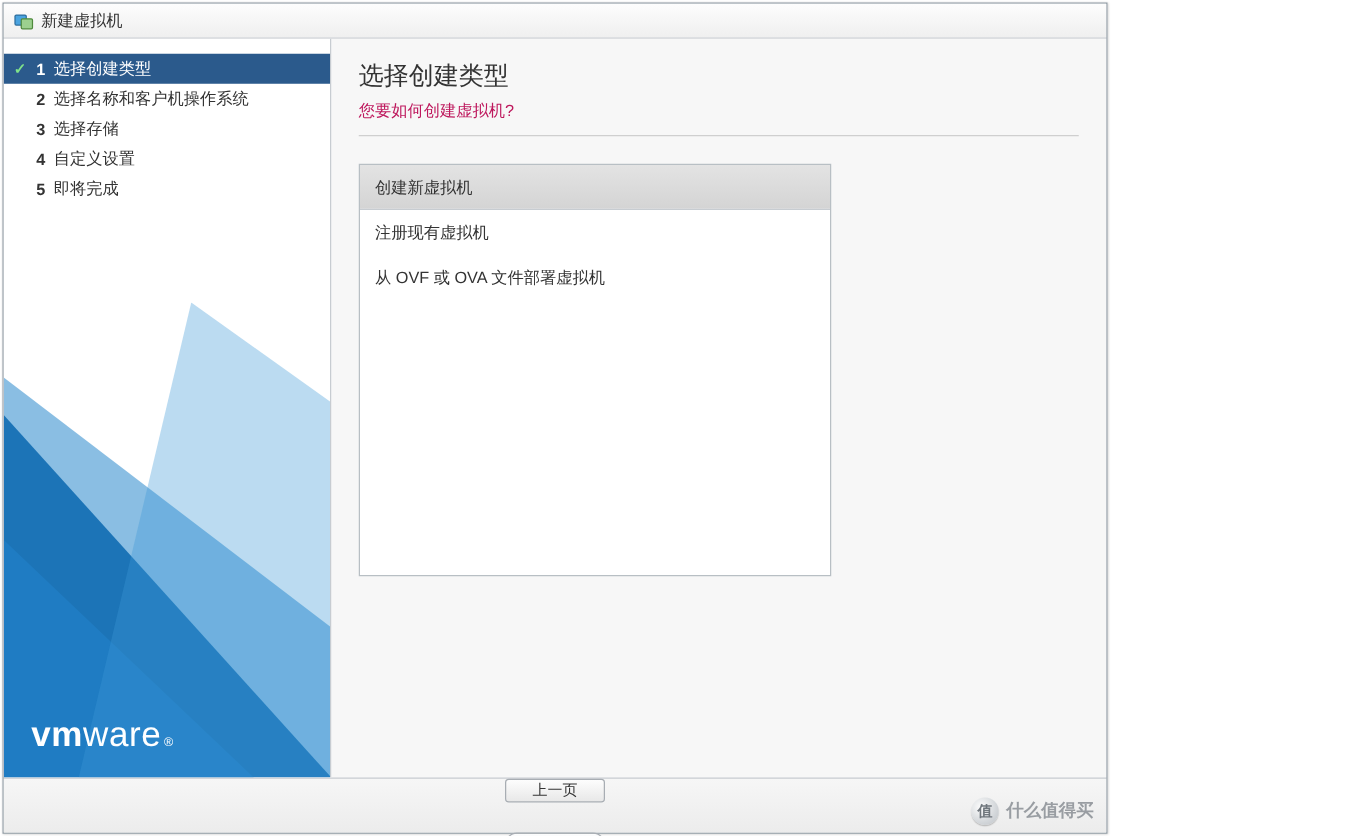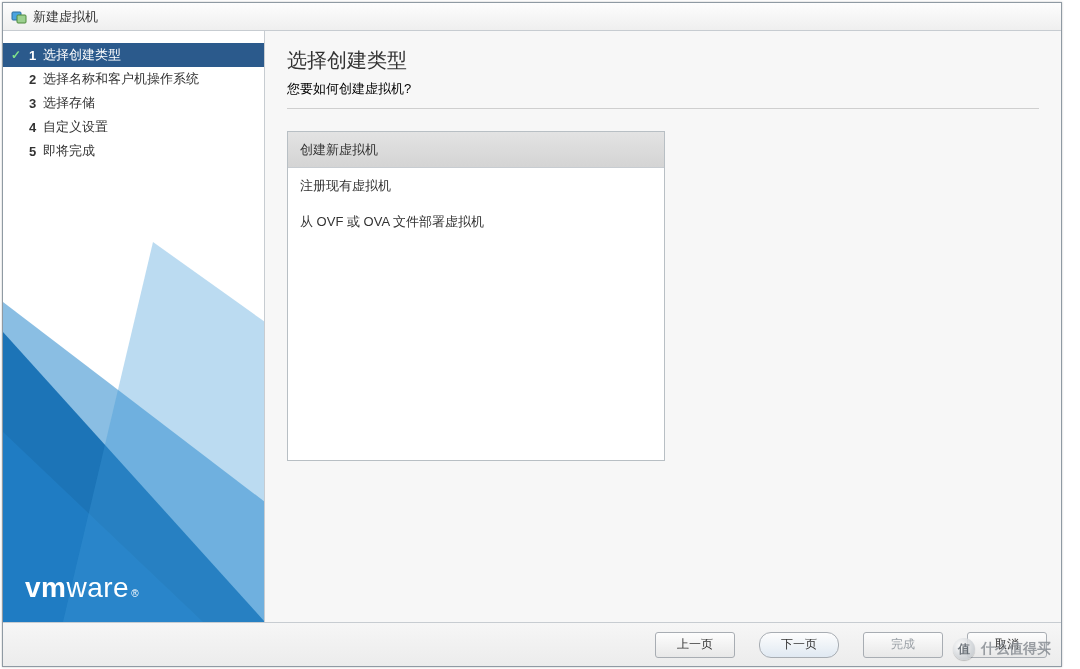--- a/index.html
+++ b/index.html
@@ -1,18 +1,18 @@
 <!DOCTYPE html>
 <html><head>
 <meta charset="utf-8">
 <style>
   * { box-sizing: border-box; margin: 0; padding: 0; }
   html, body { width: 1080px; height: 669px; font-family: "Microsoft YaHei", Arial, sans-serif; font-size: 13px; color: #333; background: #fff; overflow: hidden; }
   .dialog {
-    width: 1060px; height: 665px; margin: 2px; border: 1px solid #8f9aa3;
+    width: 884px; height: 665px; margin: 2px; border: 1px solid #8f9aa3;
     background: #f7f7f7; display: flex; flex-direction: column; position: relative;
     box-shadow: 0 0 2px rgba(0,0,0,.25);
   }
   .titlebar {
     height: 28px; background: linear-gradient(#fdfdfd,#efefef);
     border-bottom: 1px solid #c7ccd1; display: flex; align-items: center; padding: 0 8px; gap: 6px;
     font-size: 13px; color: #333;
   }
   .titlebar svg { flex: 0 0 auto; }
   .body { flex: 1; display: flex; min-height: 0; }
@@ -39,37 +39,37 @@
   .vmware-logo {
     position: absolute; left: 22px; bottom: 18px; color: #fff; font-size: 28px; 
     letter-spacing: .5px; display: flex; align-items: baseline;
   }
   .vmware-logo .vm { font-weight: 700; text-align: right; }
   .vmware-logo .ware { font-weight: 300; }
   .vmware-logo sup { font-size: 10px; margin-left: 2px; }
 
   .main { flex: 1; padding: 16px 22px 12px 22px; display: flex; flex-direction: column; background: #f7f7f7; }
   .main h1 { font-size: 20px; font-weight: 400; color: #333; margin-bottom: 6px; }
-  .main .subtitle { font-size: 13px; color: #000000; padding-bottom: 10px; border-bottom: 1px solid #cfcfcf; }
+  .main .subtitle { font-size: 13px; color: #be185d; padding-bottom: 10px; border-bottom: 1px solid #cfcfcf; }
   .content-row { display: flex; gap: 39px; margin-top: 22px; flex: 1; min-height: 0; }
   .options-box {
     width: 378px; height: 330px; border: 1px solid #b8bfc4; background: #fff;
   }
   .options-box .opt {
     padding: 0 12px; height: 36px; display: flex; align-items: center; font-size: 13px;
     border-bottom: 0; cursor: default;
   }
   .options-box .opt.selected {
     background: linear-gradient(#e3e3e3,#d4d4d4); border-bottom: 1px solid #c7ccd1;
   }
   .desc { flex: 1; font-size: 13px; color: #333; line-height: 1.7; padding-top: 0; }
 
   .footer {
     height: 44px; border-top: 1px solid #c7ccd1; background: linear-gradient(#f6f6f6,#ececec);
-    display: flex; align-items: center; justify-content: flex-end; padding: 0 14px; gap: 24px;
+    display: flex; align-items: center; justify-content: space-between; padding: 0 14px; gap: 24px; flex-direction: column;
   }
   .btn {
     min-width: 80px; height: 26px; border: 1px solid #a8adb3; border-radius: 3px;
     background: linear-gradient(#fdfdfd,#e8e8e8); font-size: 12px; color: #333;
     display: inline-flex; align-items: center; justify-content: center; padding: 0 14px;
     cursor: default;
   }
   .btn.primary { background: linear-gradient(#fdfdfd,#e0e9f2); border-radius: 12px; }
   .btn.disabled { color: #9aa0a6; }
 

